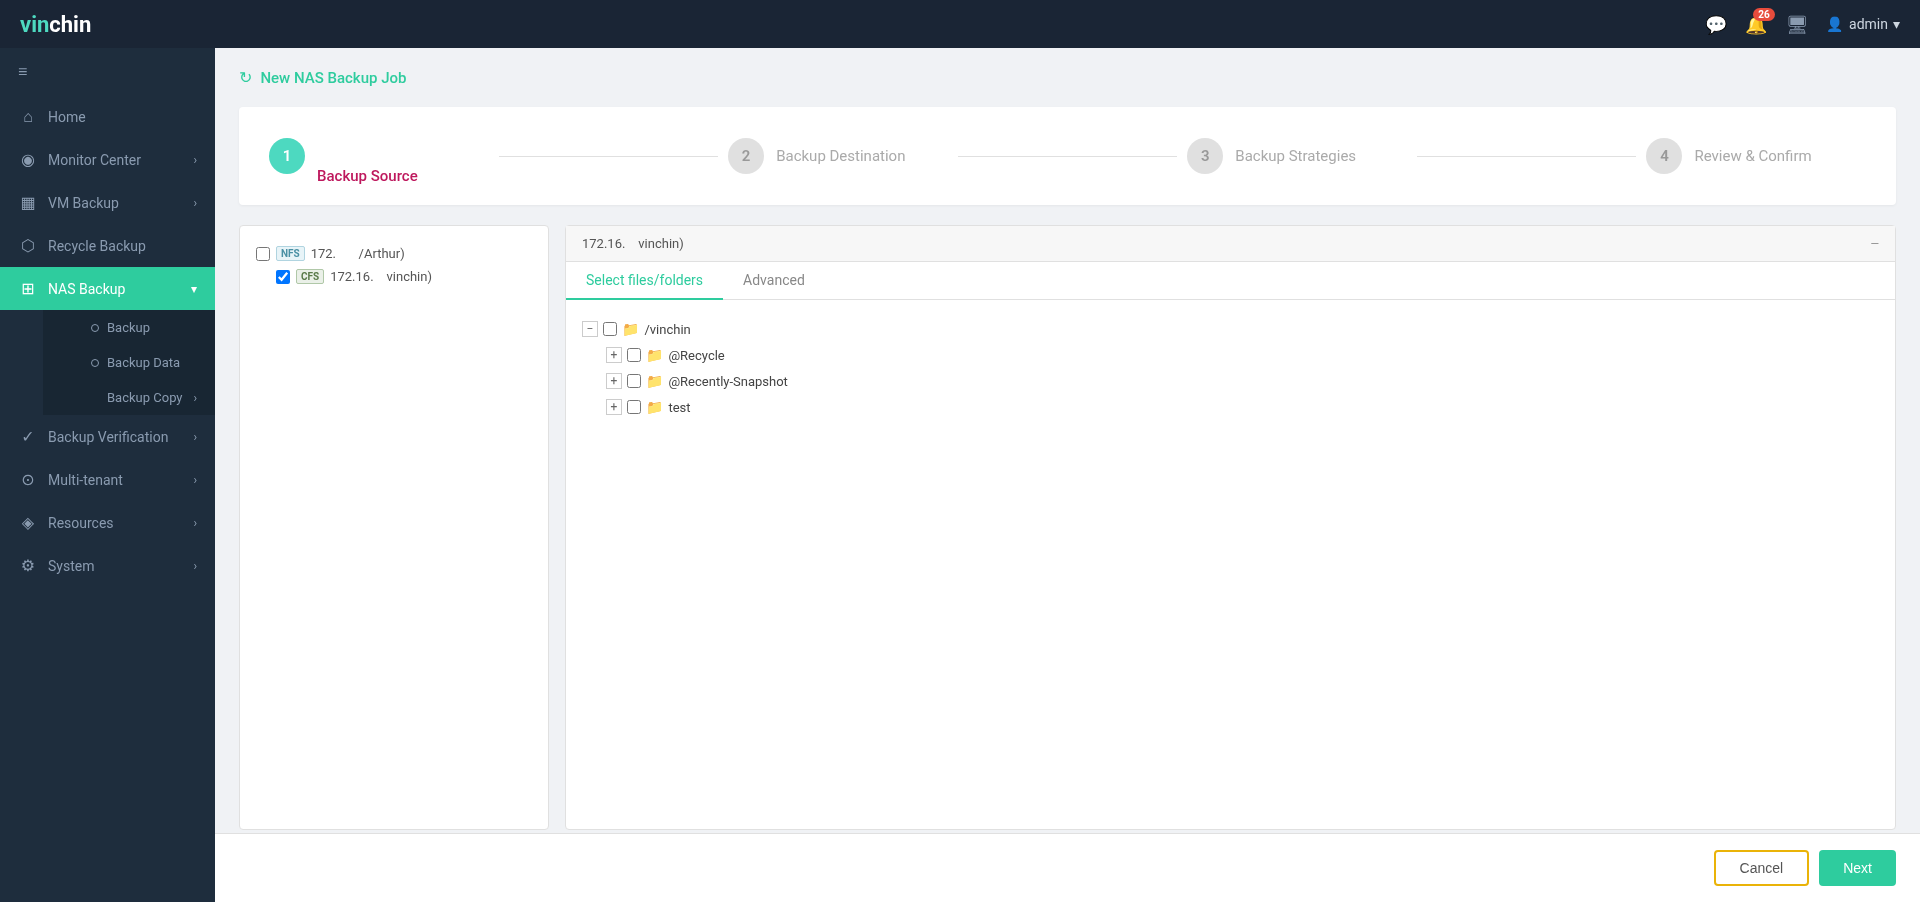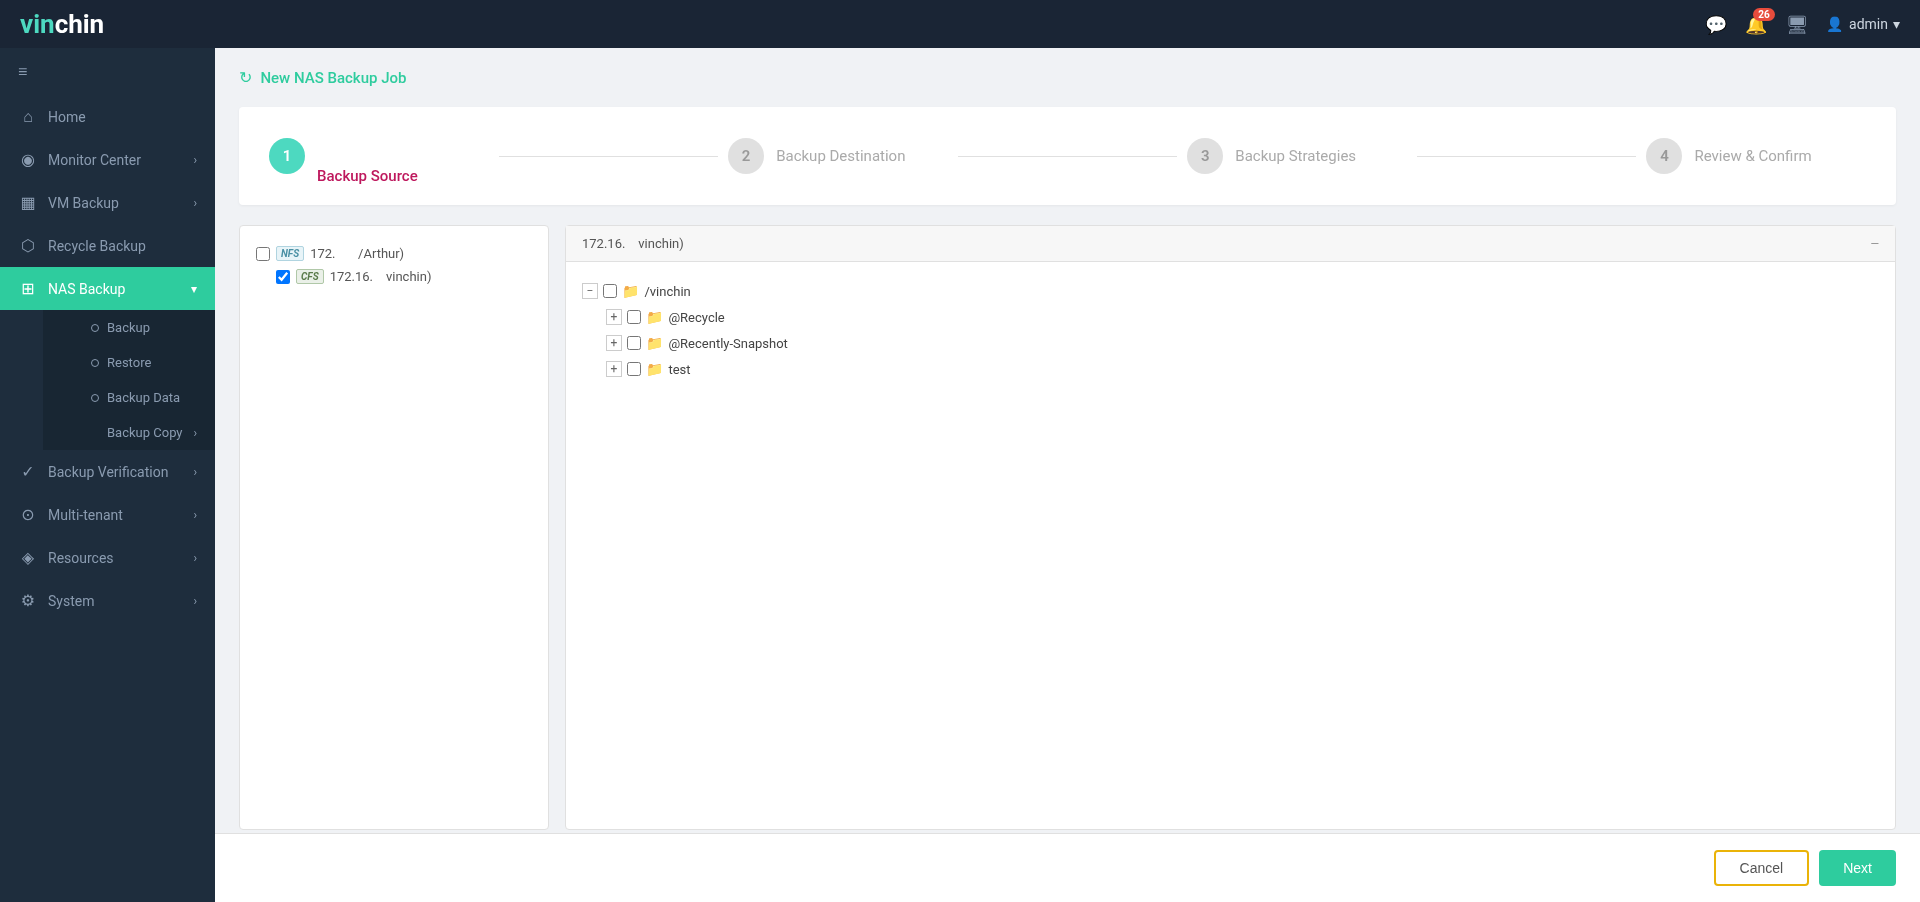--- a/index.html
+++ b/index.html
@@ -9,21 +9,21 @@
     .navbar {
       background: #1a2535;
       height: 48px;
       display: flex;
       align-items: center;
       padding: 0 20px;
       justify-content: space-between;
       flex-shrink: 0;
     }
     .navbar-logo {
-      font-size: 26px;
+      font-size: 22px;
       font-weight: bold;
       color: white;
     }
     .navbar-logo span.vin { color: #4dd9c0; }
     .navbar-logo span.chin { color: white; }
     .navbar-right {
       display: flex;
       align-items: center;
       gap: 18px;
     }
@@ -225,21 +225,20 @@
     }
     .nas-tree-item input[type="checkbox"] { cursor: pointer; }
     .nas-badge {
       background: #e8f4f8;
       border: 1px solid #b0d4e0;
       color: #4a90a4;
       font-size: 10px;
       font-weight: bold;
       padding: 1px 4px;
       border-radius: 2px;
-      font-style: italic;
     }
     .nas-badge.cifs {
       background: #eaf0e8;
       border-color: #b0c8a8;
       color: #5a7a4a;
     }
     .nas-text { font-size: 13px; color: #555; }
     .nas-sub-item { padding-left: 20px; }
 
     
@@ -397,24 +396,20 @@
     </div>
     <div class="sidebar-item active">
       <span class="sidebar-icon">⊞</span>
       <span>NAS Backup</span>
       <span class="sidebar-chevron">▾</span>
     </div>
     <div class="sidebar-sub">
       <div class="sidebar-sub-item">
         <span class="dot"></span>
         <span>Backup</span>
-      </div>
-      <div class="sidebar-sub-item">
-        <span class="dot"></span>
-        <span>Restore</span>
       </div>
       <div class="sidebar-sub-item">
         <span class="dot"></span>
         <span>Backup Data</span>
       </div>
       <div class="sidebar-sub-item has-sub">
         <span class="dot"></span>
         <span>Backup Copy</span>
         <span class="sidebar-chevron" style="margin-left:auto;">›</span>
       </div>
@@ -489,20 +484,28 @@
               <span class="nas-text">172.16.&nbsp;&nbsp;&nbsp;&nbsp;vinchin)</span>
             </div>
           </div>
         </div>
 
         <div class="right-panel">
           <div class="right-panel-header">
             <span>172.16.&nbsp;&nbsp;&nbsp;&nbsp;vinchin)</span>
             <span class="minus-icon">—</span>
           </div>
+          <div class="panel-tabs">
+            <div class="panel-tab active">
+              <span>Select files/folders</span>
+            </div>
+            <div class="panel-tab">
+              <span>Advanced</span>
+            </div>
+          </div>
           <div class="panel-content">
             <div class="file-tree">
 
               <div class="file-tree-item">
                 <span class="expand-btn">−</span>
                 <input type="checkbox" class="file-checkbox" style="">
                 <span class="folder-icon">📁</span>
                 <span>/vinchin</span>
               </div>
               <div class="file-tree-children">

